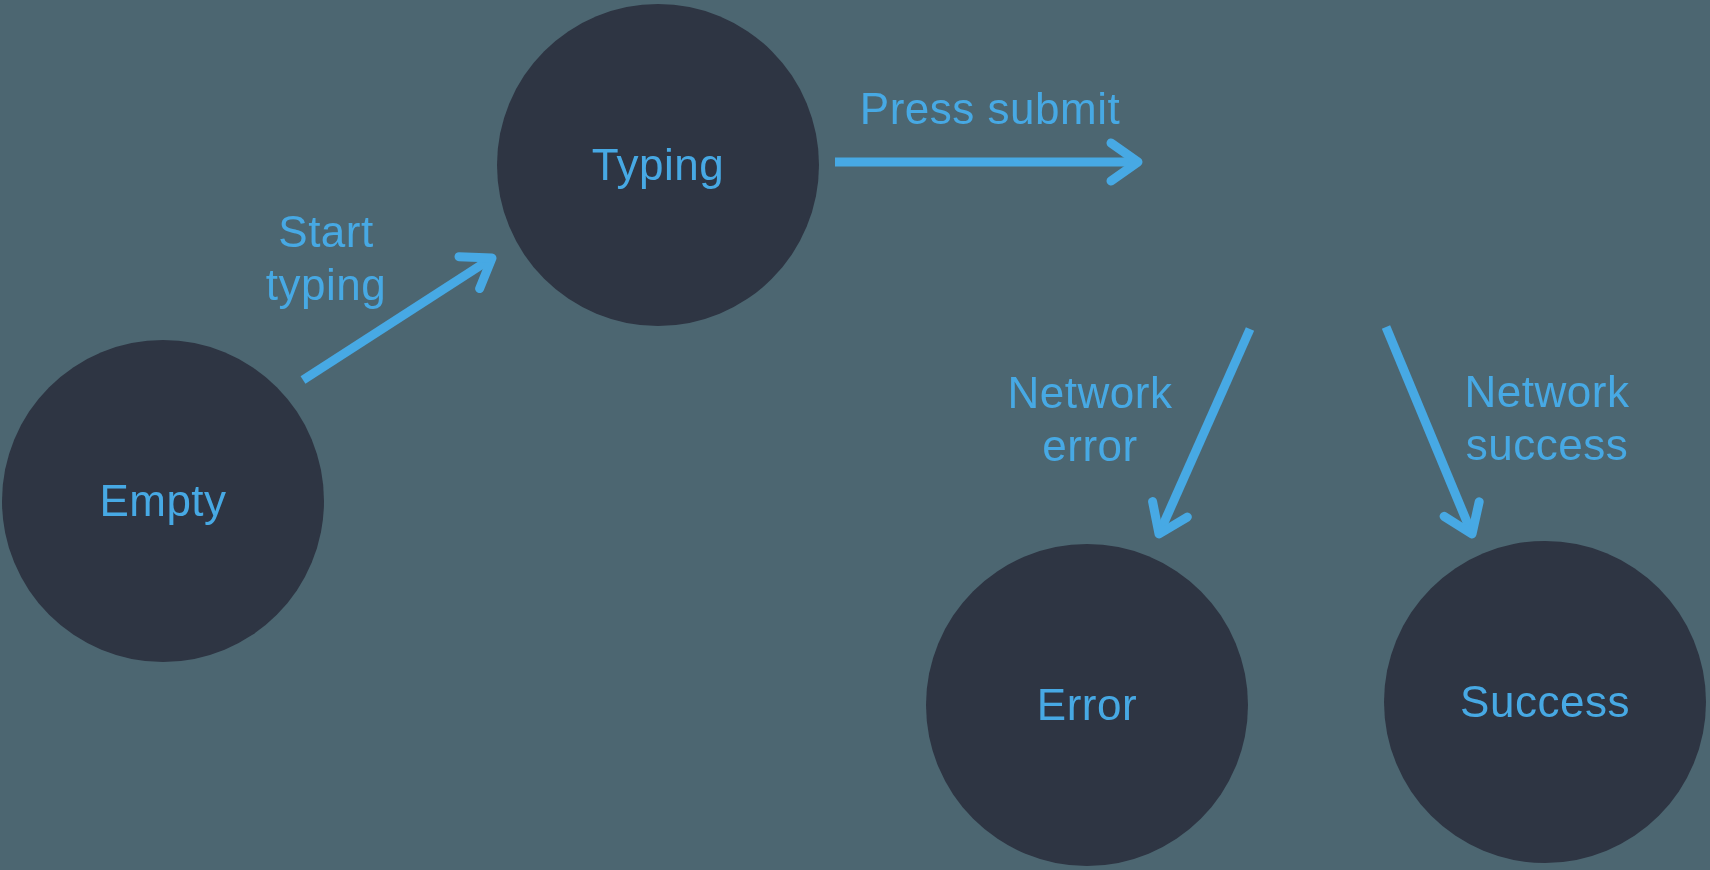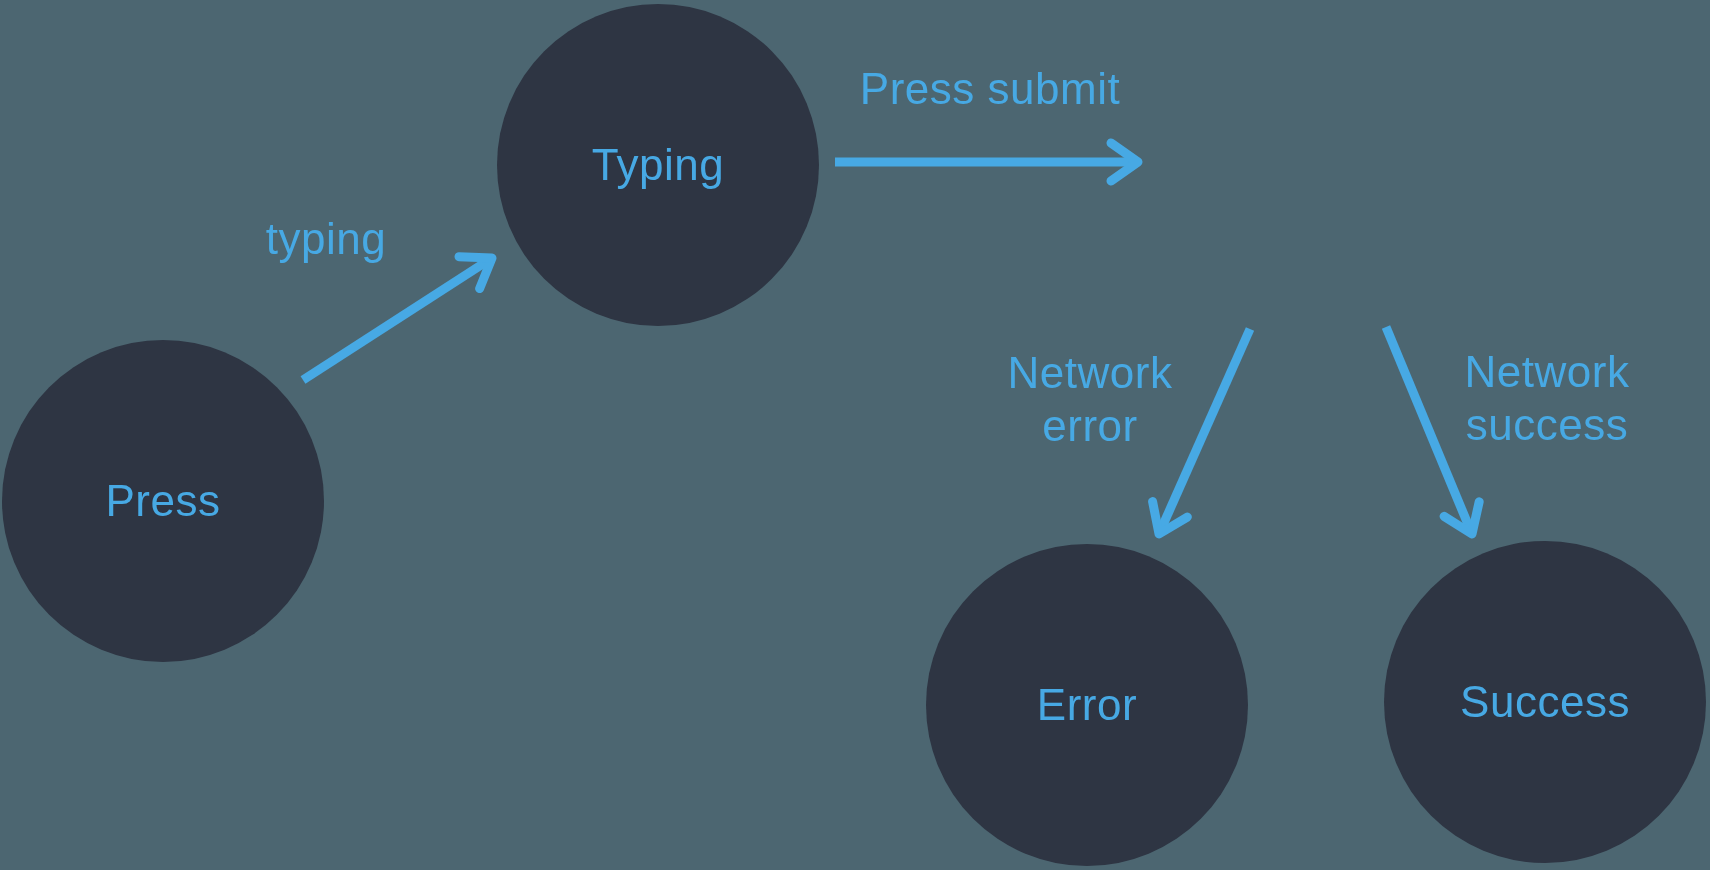--- a/index.html
+++ b/index.html
@@ -58,20 +58,21 @@
   .node-success    { left: 1384px; top: 541px; }
   .edge-label {
     position: absolute;
     transform: translate(-50%, -50%);
     color: var(--accent);
     font-size: 44px;
     line-height: 53px;
     text-align: center;
     letter-spacing: 0.5px;
     white-space: nowrap;
+    margin-top: 20px;
   }
   .edge-label span { display: block; }
   .label-start-typing    { left: 326px;  top: 238px; }
   .label-press-submit    { left: 990px;  top: 88px;  }
   .label-network-error   { left: 1090px; top: 399px; }
   .label-network-success { left: 1547px; top: 398px; }
 </style>
 </head>
 <body>
 
@@ -83,33 +84,34 @@
         <path class="arrowhead-path" d="M -27 -19 L 0 0 L -27 19"></path>
       </marker>
     </defs>
     <line class="edge-line" x1="303" y1="380" x2="492" y2="258" marker-end="url(#chevron)"></line>
     <line class="edge-line" x1="835" y1="162" x2="1138" y2="162" marker-end="url(#chevron)"></line>
     <line class="edge-line" x1="1250" y1="329" x2="1159" y2="534" marker-end="url(#chevron)"></line>
     <line class="edge-line" x1="1386" y1="327" x2="1472" y2="534" marker-end="url(#chevron)"></line>
   </svg>
 
   <div class="node node-empty">
-    <span class="node-label">Press</span>
+    <span class="node-label">Empty</span>
   </div>
   <div class="node node-typing">
     <span class="node-label">Typing</span>
   </div>
   <div class="node node-error">
     <span class="node-label">Error</span>
   </div>
   <div class="node node-success">
     <span class="node-label">Success</span>
   </div>
 
   <div class="edge-label label-start-typing">
+    <span>Start</span>
     <span>typing</span>
   </div>
   <div class="edge-label label-press-submit">
     <span>Press submit</span>
   </div>
   <div class="edge-label label-network-error">
     <span>Network</span>
     <span>error</span>
   </div>
   <div class="edge-label label-network-success">

